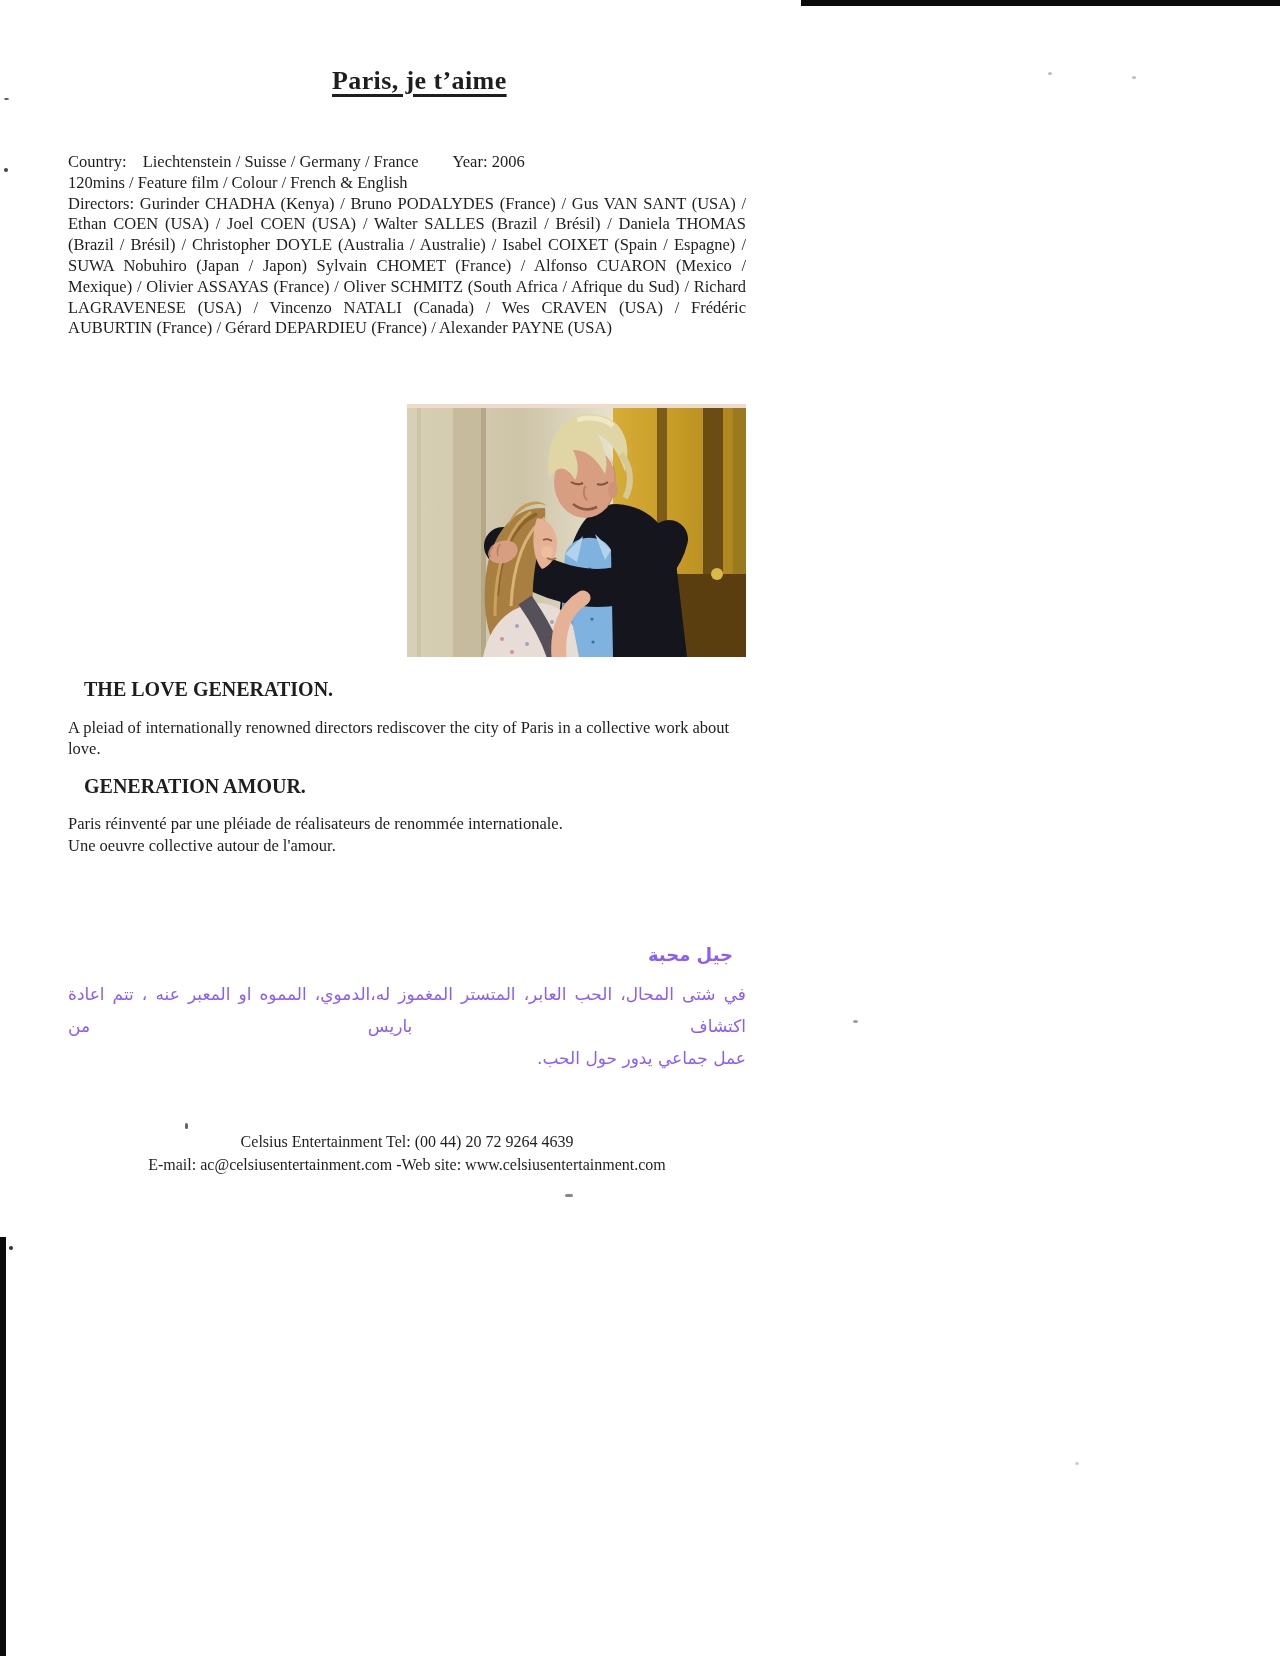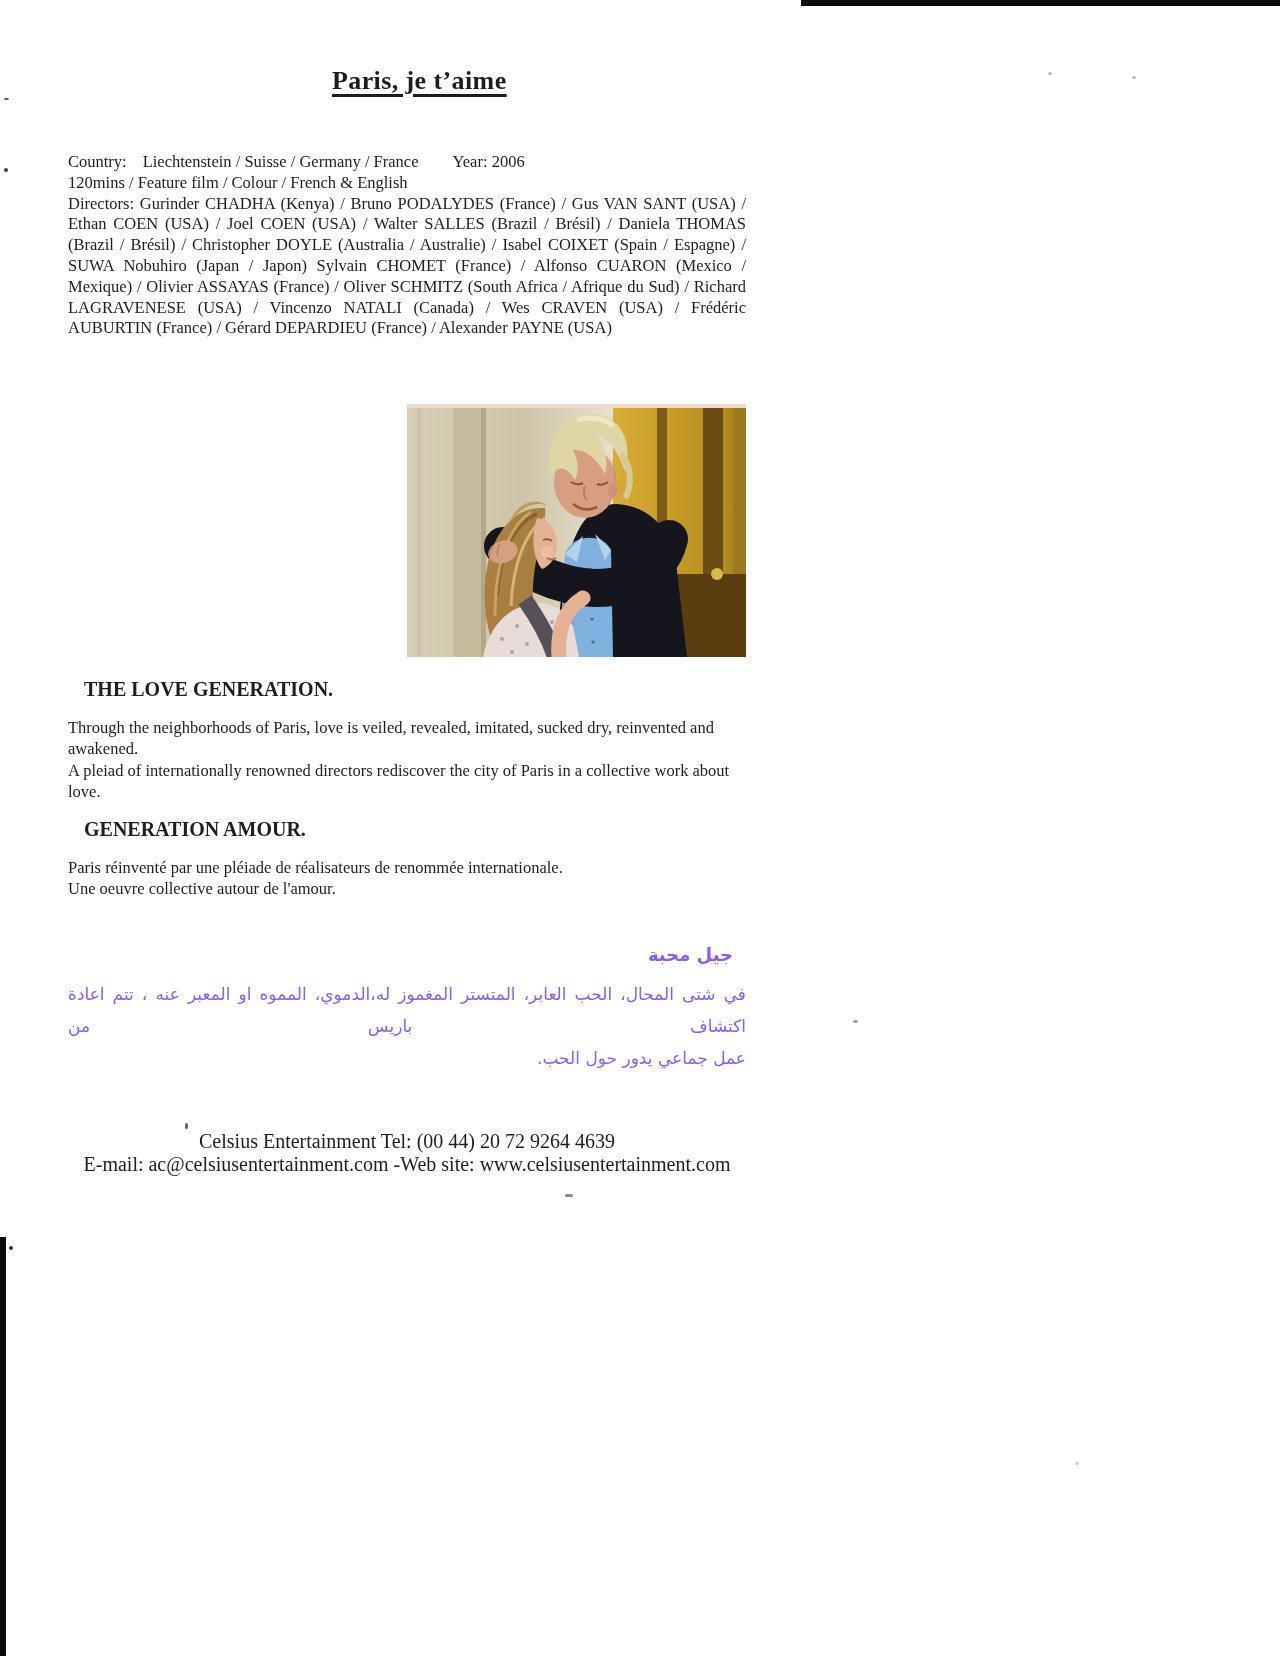--- a/index.html
+++ b/index.html
@@ -37,21 +37,21 @@
   
   .arabic{
     position:absolute;left:68px;top:940px;width:678px;
     direction:rtl;text-align:right;
     font-family:"DejaVu Sans",sans-serif;font-size:17px;color:#8b5cf6;
   }
   .ar-heading{font-weight:bold;font-size:18px;margin-right:13px;line-height:30px;}
   .ar-line{line-height:32px;}
   .ar-just{margin-top:8px;text-align:justify;text-align-last:justify;}
   
-  .footer{position:absolute;left:68px;top:1130px;width:678px;text-align:center;font-size:20px;line-height:23px;}
+  .footer{position:absolute;left:68px;top:1130px;width:678px;text-align:center;font-size:16px;line-height:23px;}
 </style>
 </head>
 <body>
 
 <div class="page">
 
   <div class="bar-top"></div>
   <div class="bar-left"></div>
   <div class="speck" style="left:4px;top:98px;width:5px;height:2px;background:#555;"></div>
   <div class="speck" style="left:4px;top:168px;width:4px;height:4px;background:#444;"></div>
@@ -150,21 +150,20 @@
       <path d="M152 253 C150 226 158 205 176 194" stroke="#e6b295" stroke-width="15" fill="none" stroke-linecap="round"></path>
 
       <ellipse cx="96" cy="148" rx="15" ry="11" fill="#d89e82" transform="rotate(-18 96 148)"></ellipse>
       <path d="M86 142 q-5 5 -3 11" stroke="#b97f61" stroke-width="2" fill="none"></path>
       <path d="M93 140 q-4 6 -2 12" stroke="#b97f61" stroke-width="1.5" fill="none"></path>
     </svg>
   </figure>
 
   <div class="sections">
     <h2>THE LOVE GENERATION.</h2>
-    <p>Through the neighborhoods of Paris, love is veiled, revealed, imitated, sucked dry, reinvented and awakened.</p>
     <p>A pleiad of internationally renowned directors rediscover the city of Paris in a collective work about love.</p>
     <h2 class="gap-fr">GENERATION AMOUR.</h2>
     <p>Paris réinventé par une pléiade de réalisateurs de renommée internationale.</p>
     <p>Une oeuvre collective autour de l'amour.</p>
   </div>
 
   <div class="arabic" lang="ar" dir="rtl">
     <div class="ar-heading">جيل محبة</div>
     <div class="ar-line ar-just">في شتى المحال، الحب العابر،  المتستر المغموز له،الدموي، المموه او المعبر عنه ، تتم اعادة اكتشاف باريس من</div>
     <div class="ar-line">عمل جماعي يدور حول الحب.</div>

